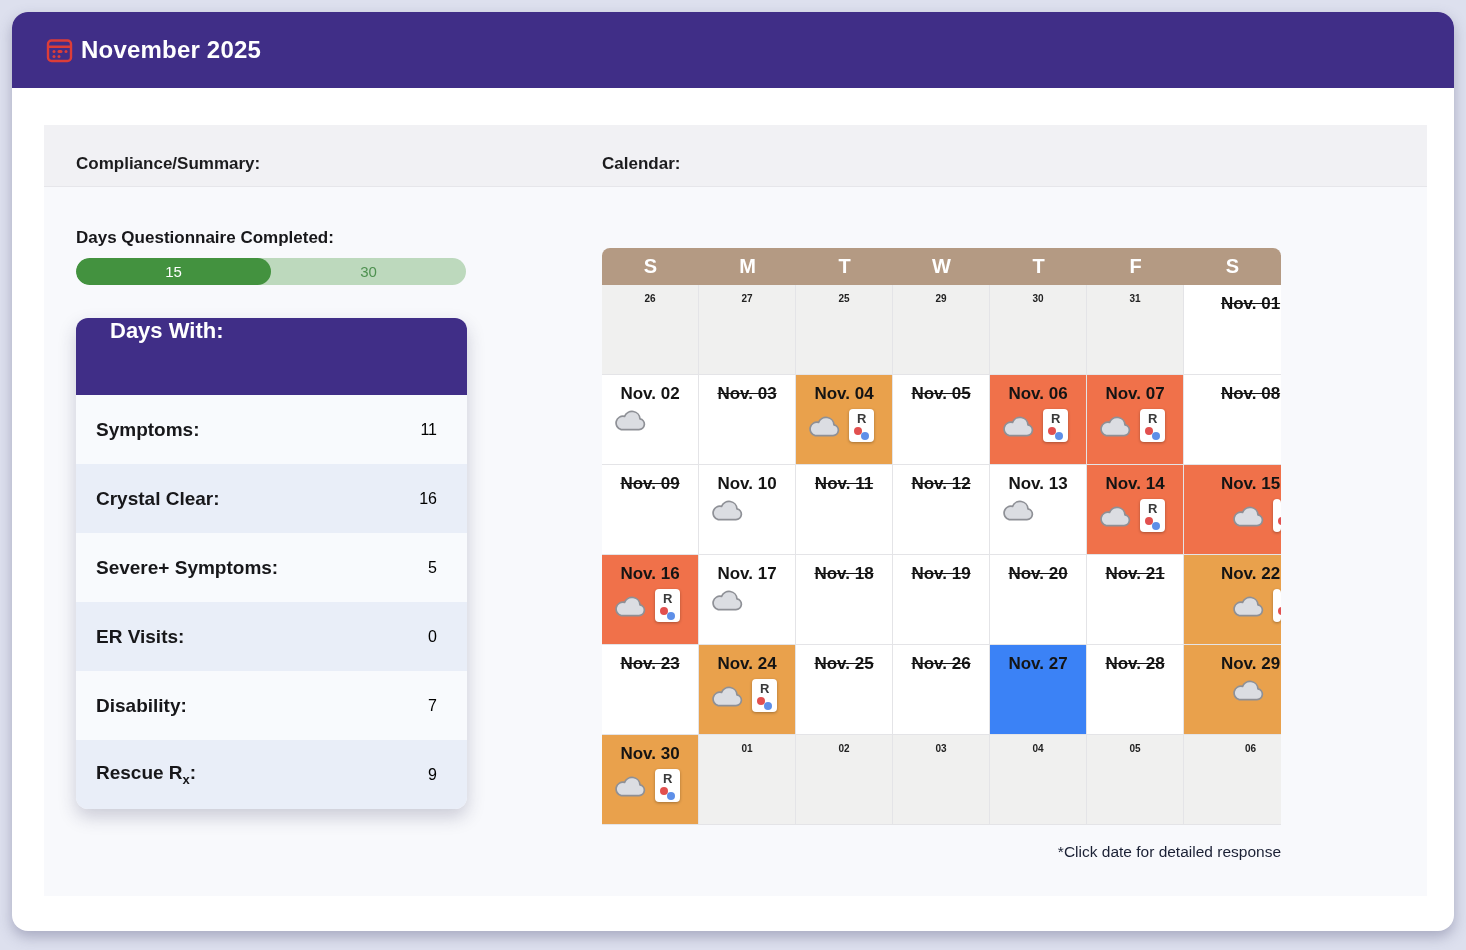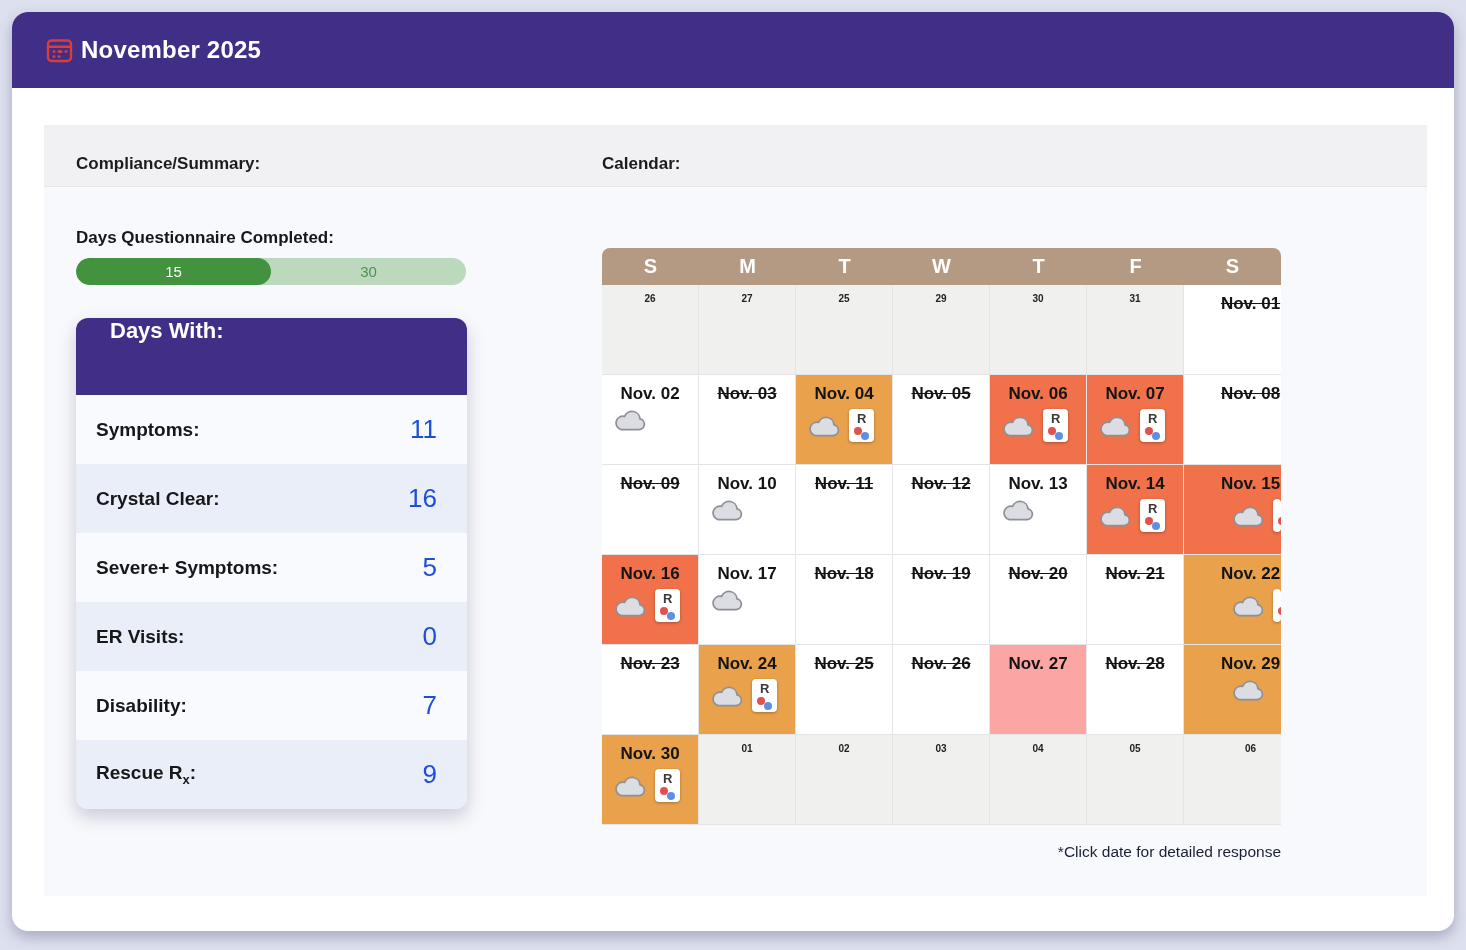--- a/index.html
+++ b/index.html
@@ -55,40 +55,40 @@
   }
   .dw-header { height:77px; background:#402e87; display:flex; padding-left:34px; }
   .dw-title { color:#ffffff; font-size:22px; font-weight:bold; }
   .dw-row {
     height:69px; display:flex; align-items:center; justify-content:space-between;
     padding:0 30px 0 20px; background:#f8fafd;
   }
   .dw-row.dw-alt { background:#e9eef8; }
   .dw-label { font-size:19px; font-weight:bold; color:#17171a; }
   .dw-label sub { font-size:13px; font-weight:bold; }
-  .dw-value { font-size:26px; color:#1d4ed8; }
+  .dw-value { font-size:16px; color:#000000; }
 
   
   .calendar-block { position:absolute; left:558px; top:61px; width:679px; }
   .cal-headrow {
     display:grid; grid-template-columns:repeat(7,1fr); height:37px;
     background:#b49a83; border-radius:8px 8px 0 0;
   }
   .dayhead { display:flex; align-items:center; justify-content:center; color:#ffffff; font-size:20px; font-weight:bold; }
   .cal-grid { display:grid; grid-template-columns:repeat(7,1fr); background:#ffffff; }
   .cell {
     height:90px; border-right:1px solid #e4e4e7; border-bottom:1px solid #e4e4e7;
     overflow:hidden;
   }
   .cell:nth-child(7n) { border-right:none;padding-left:36px; }
   .cell-prev, .cell-next { background:#f0f0ef; }
   .cell-plain { background:#ffffff; }
   .cell-orange { background:#e9a14c; }
   .cell-red { background:#f0714a; }
-  .cell-yellow { background:#fca5a5; }
+  .cell-yellow { background:#3b82f6; }
   .date { text-align:center; font-weight:bold; font-size:17px; margin-top:9px; color:#141414; }
   .date.struck { text-decoration:line-through; }
   .date-small { font-size:10px; margin-top:8px; color:#222222; }
   .icons { display:flex; align-items:center; gap:9px; padding-left:13px; margin-top:5px; }
   .cloud { display:inline-flex; }
   .rx {
     position:relative; display:inline-block; width:25px; height:33px;
     background:#ffffff; border-radius:4px; box-shadow:0 1px 3px rgba(0,0,0,0.3);
   }
   .rx-r { position:absolute; top:2px; left:8px; font-size:13px; font-weight:bold; color:#3a3a3a; }

